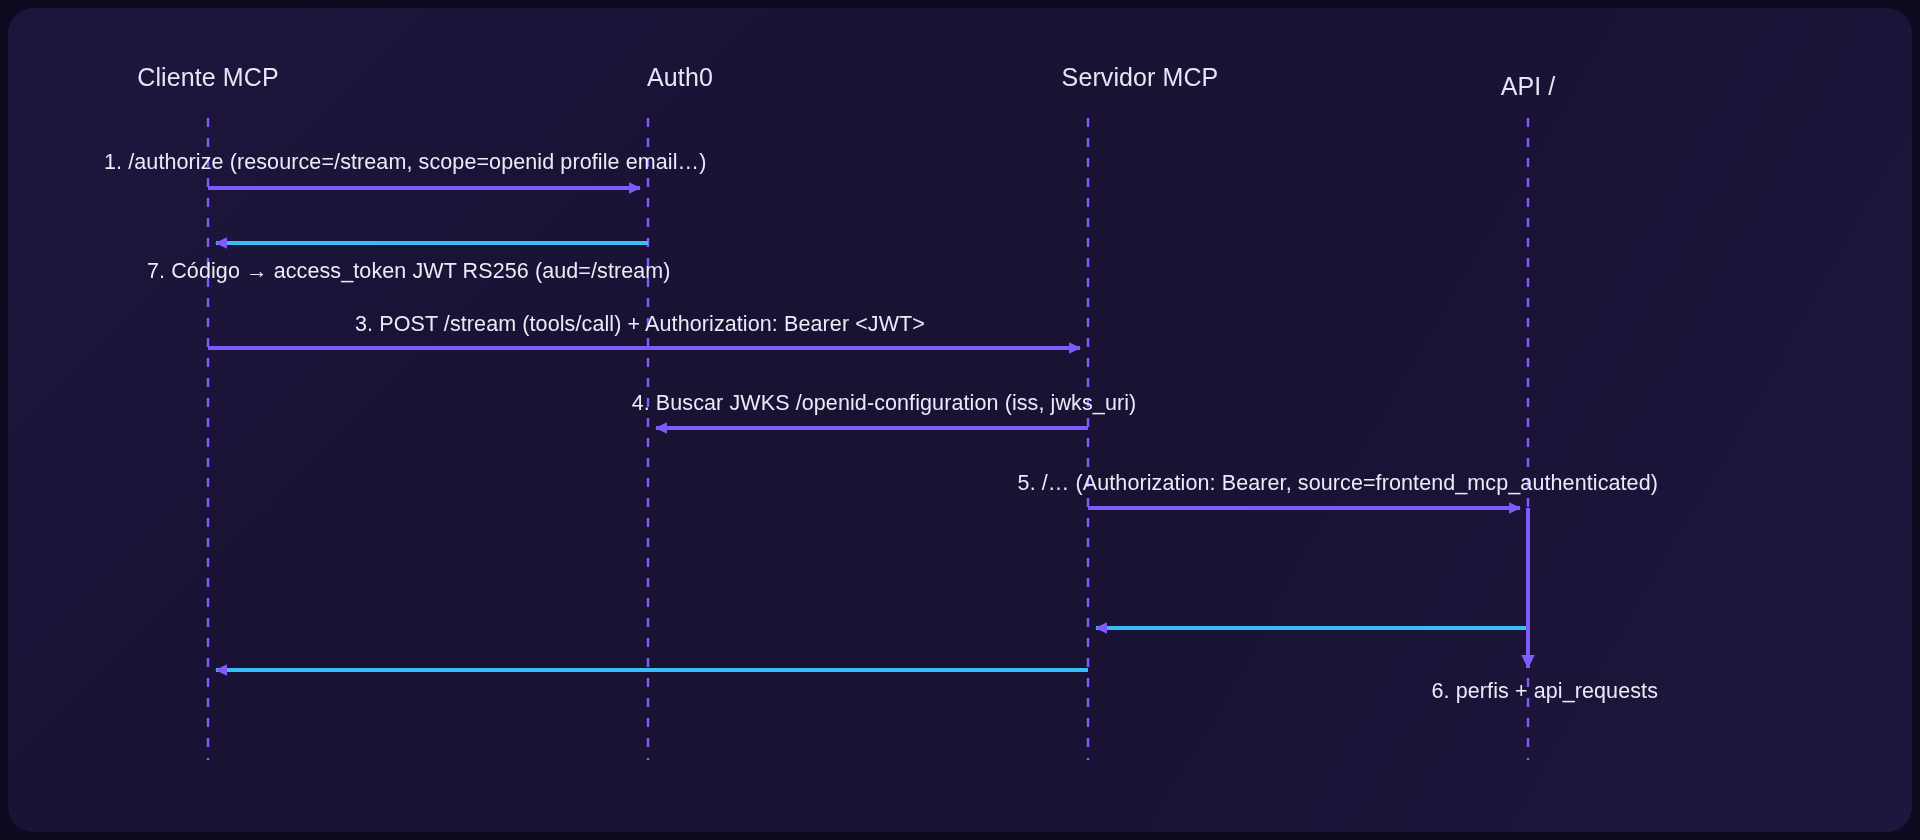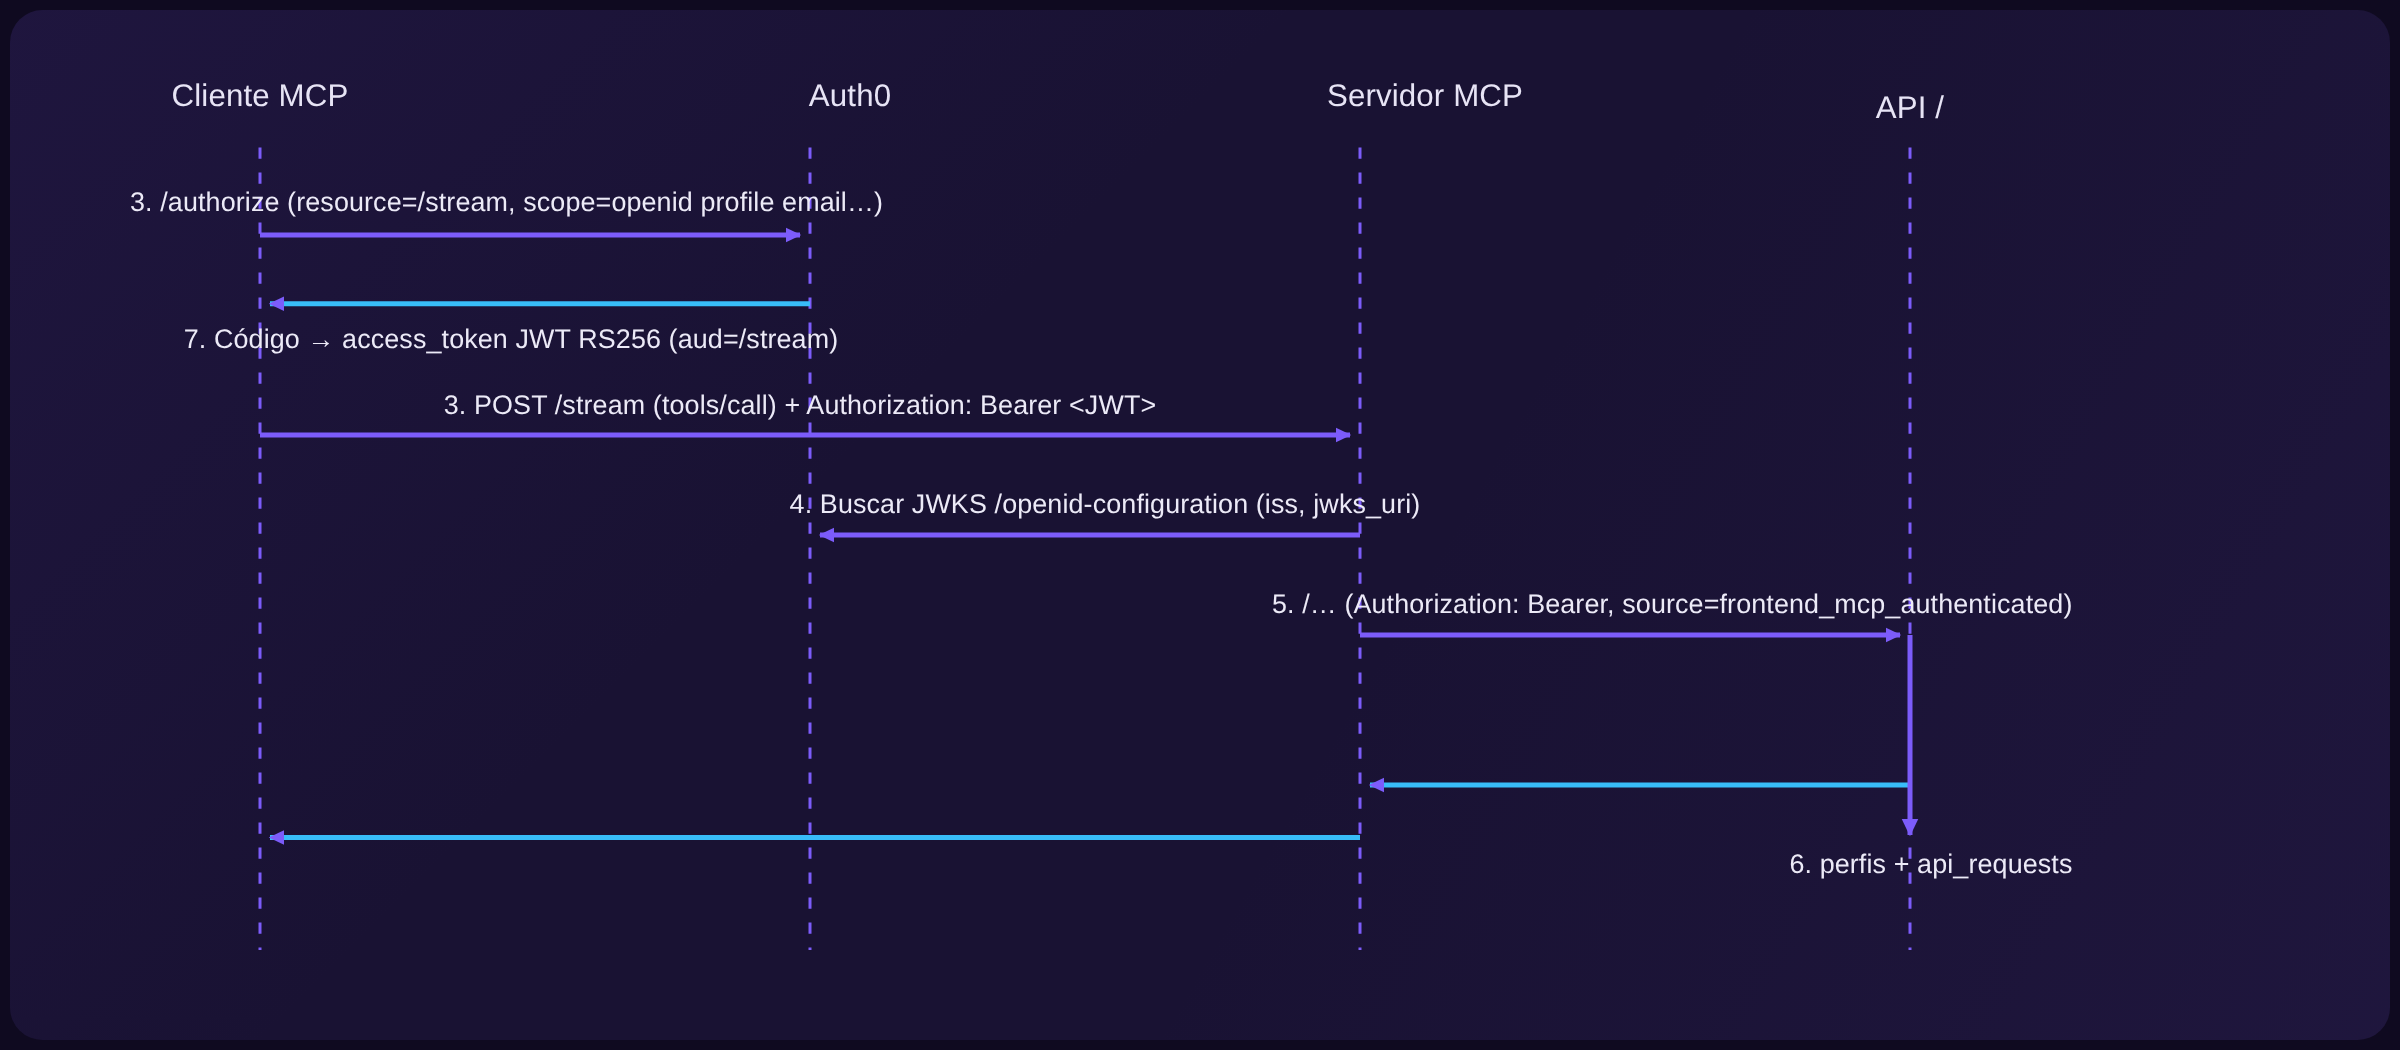--- a/index.html
+++ b/index.html
@@ -99,21 +99,21 @@
           <line x1="1080" x2="208" y1="662" y2="662" stroke="#38bdf8" stroke-width="4" marker-end="url(#ah-purple-l)"></line>
           <line x1="1520" x2="1520" y1="500" y2="660" stroke="#7c5cfa" stroke-width="4" marker-end="url(#ah-purple-d)"></line>
         </g>
     </svg>
 
     <div id="labels-layer">
         <div class="participant-label" style="left: 200px; top: 55px;">Cliente MCP</div>
         <div class="participant-label" style="left: 672px; top: 55px;">Auth0</div>
         <div class="participant-label" style="left: 1132px; top: 55px;">Servidor MCP</div>
         <div class="participant-label" style="left: 1520px; top: 64px;">API /</div>
-        <div class="msg-label" style="left: 96px; top: 142px;">3. /authorize (resource=/stream, scope=openid profile email…)</div>
+        <div class="msg-label" style="left: 96px; top: 142px;">1. /authorize (resource=/stream, scope=openid profile email…)</div>
         <div class="msg-label" style="left: 139px; top: 251px;">7. Código → access_token JWT RS256 (aud=/stream)</div>
         <div class="msg-label center" style="left: 632px; top: 304px;">3. POST /stream (tools/call) + Authorization: Bearer &lt;JWT&gt;</div>
         <div class="msg-label center" style="left: 860px; top: 383px; margin-left: 16px;">4. Buscar JWKS /openid-configuration (iss, jwks_uri)</div>
         <div class="msg-label right" style="left: 1650px; top: 463px; text-align: center;">5. /… (Authorization: Bearer, source=frontend_mcp_authenticated)</div>
         <div class="msg-label right" style="left: 1650px; top: 671px;">6. perfis + api_requests</div>
       </div>
 
   </div>
 </div>
 

